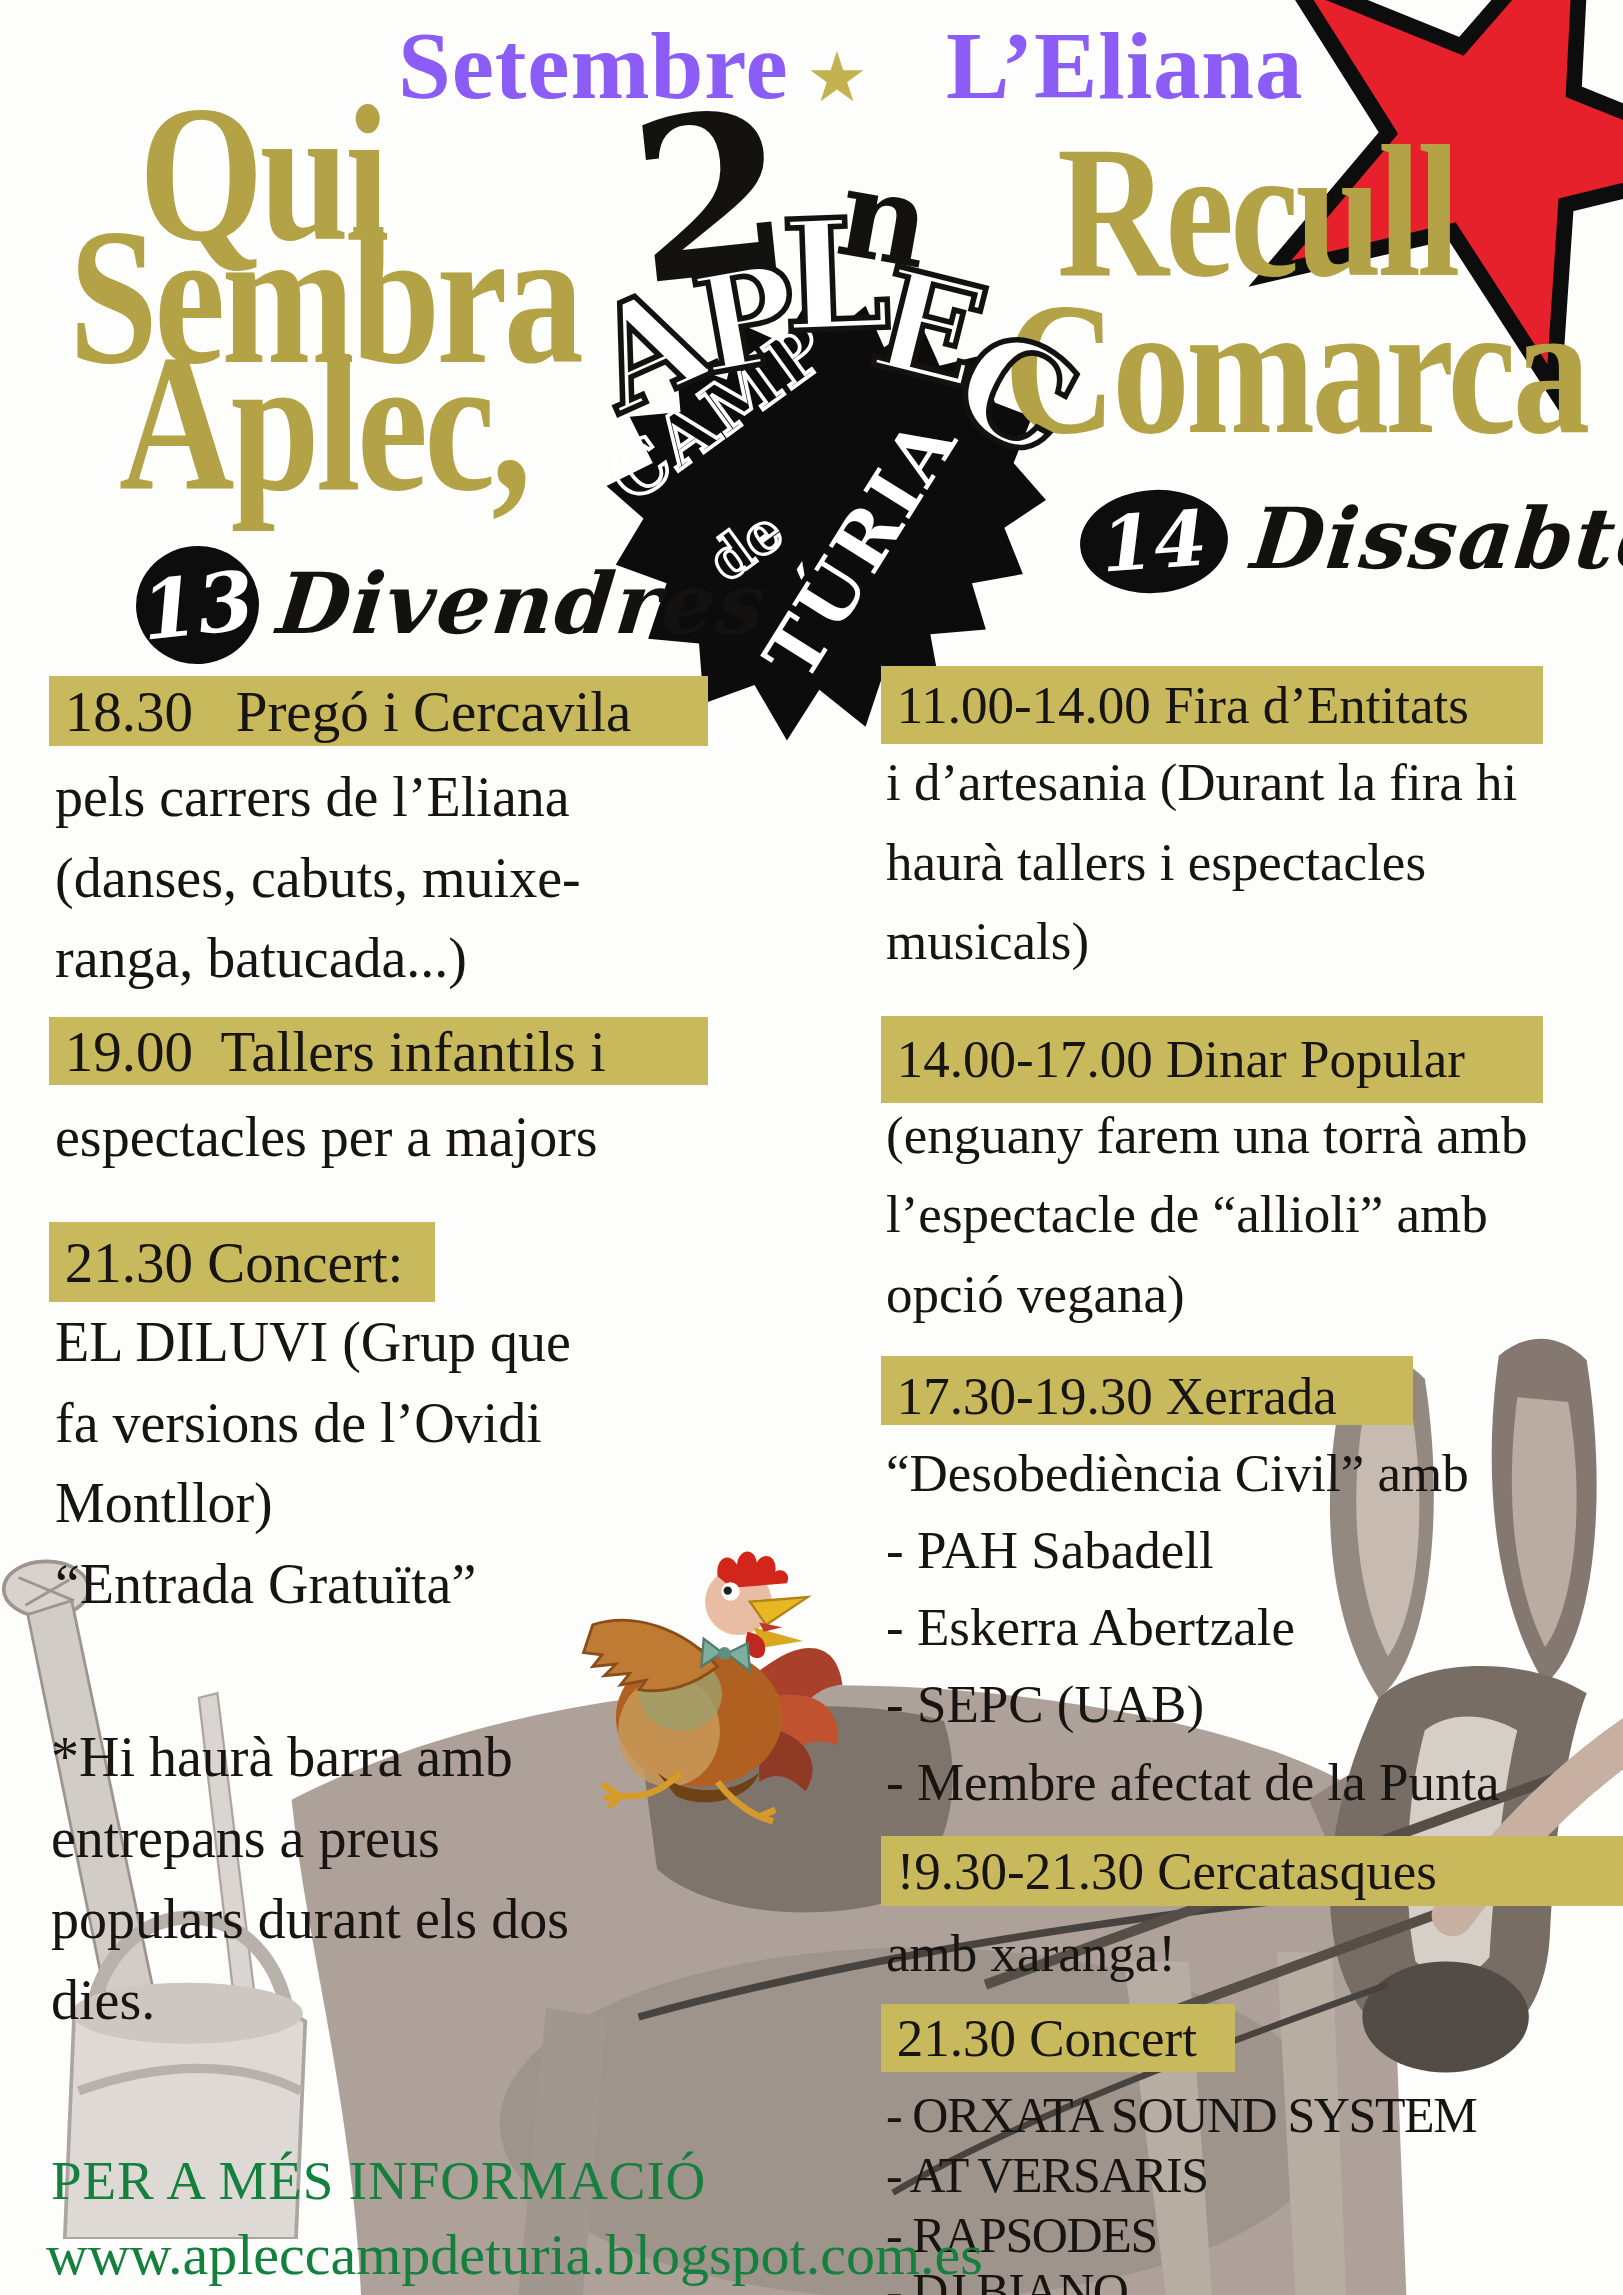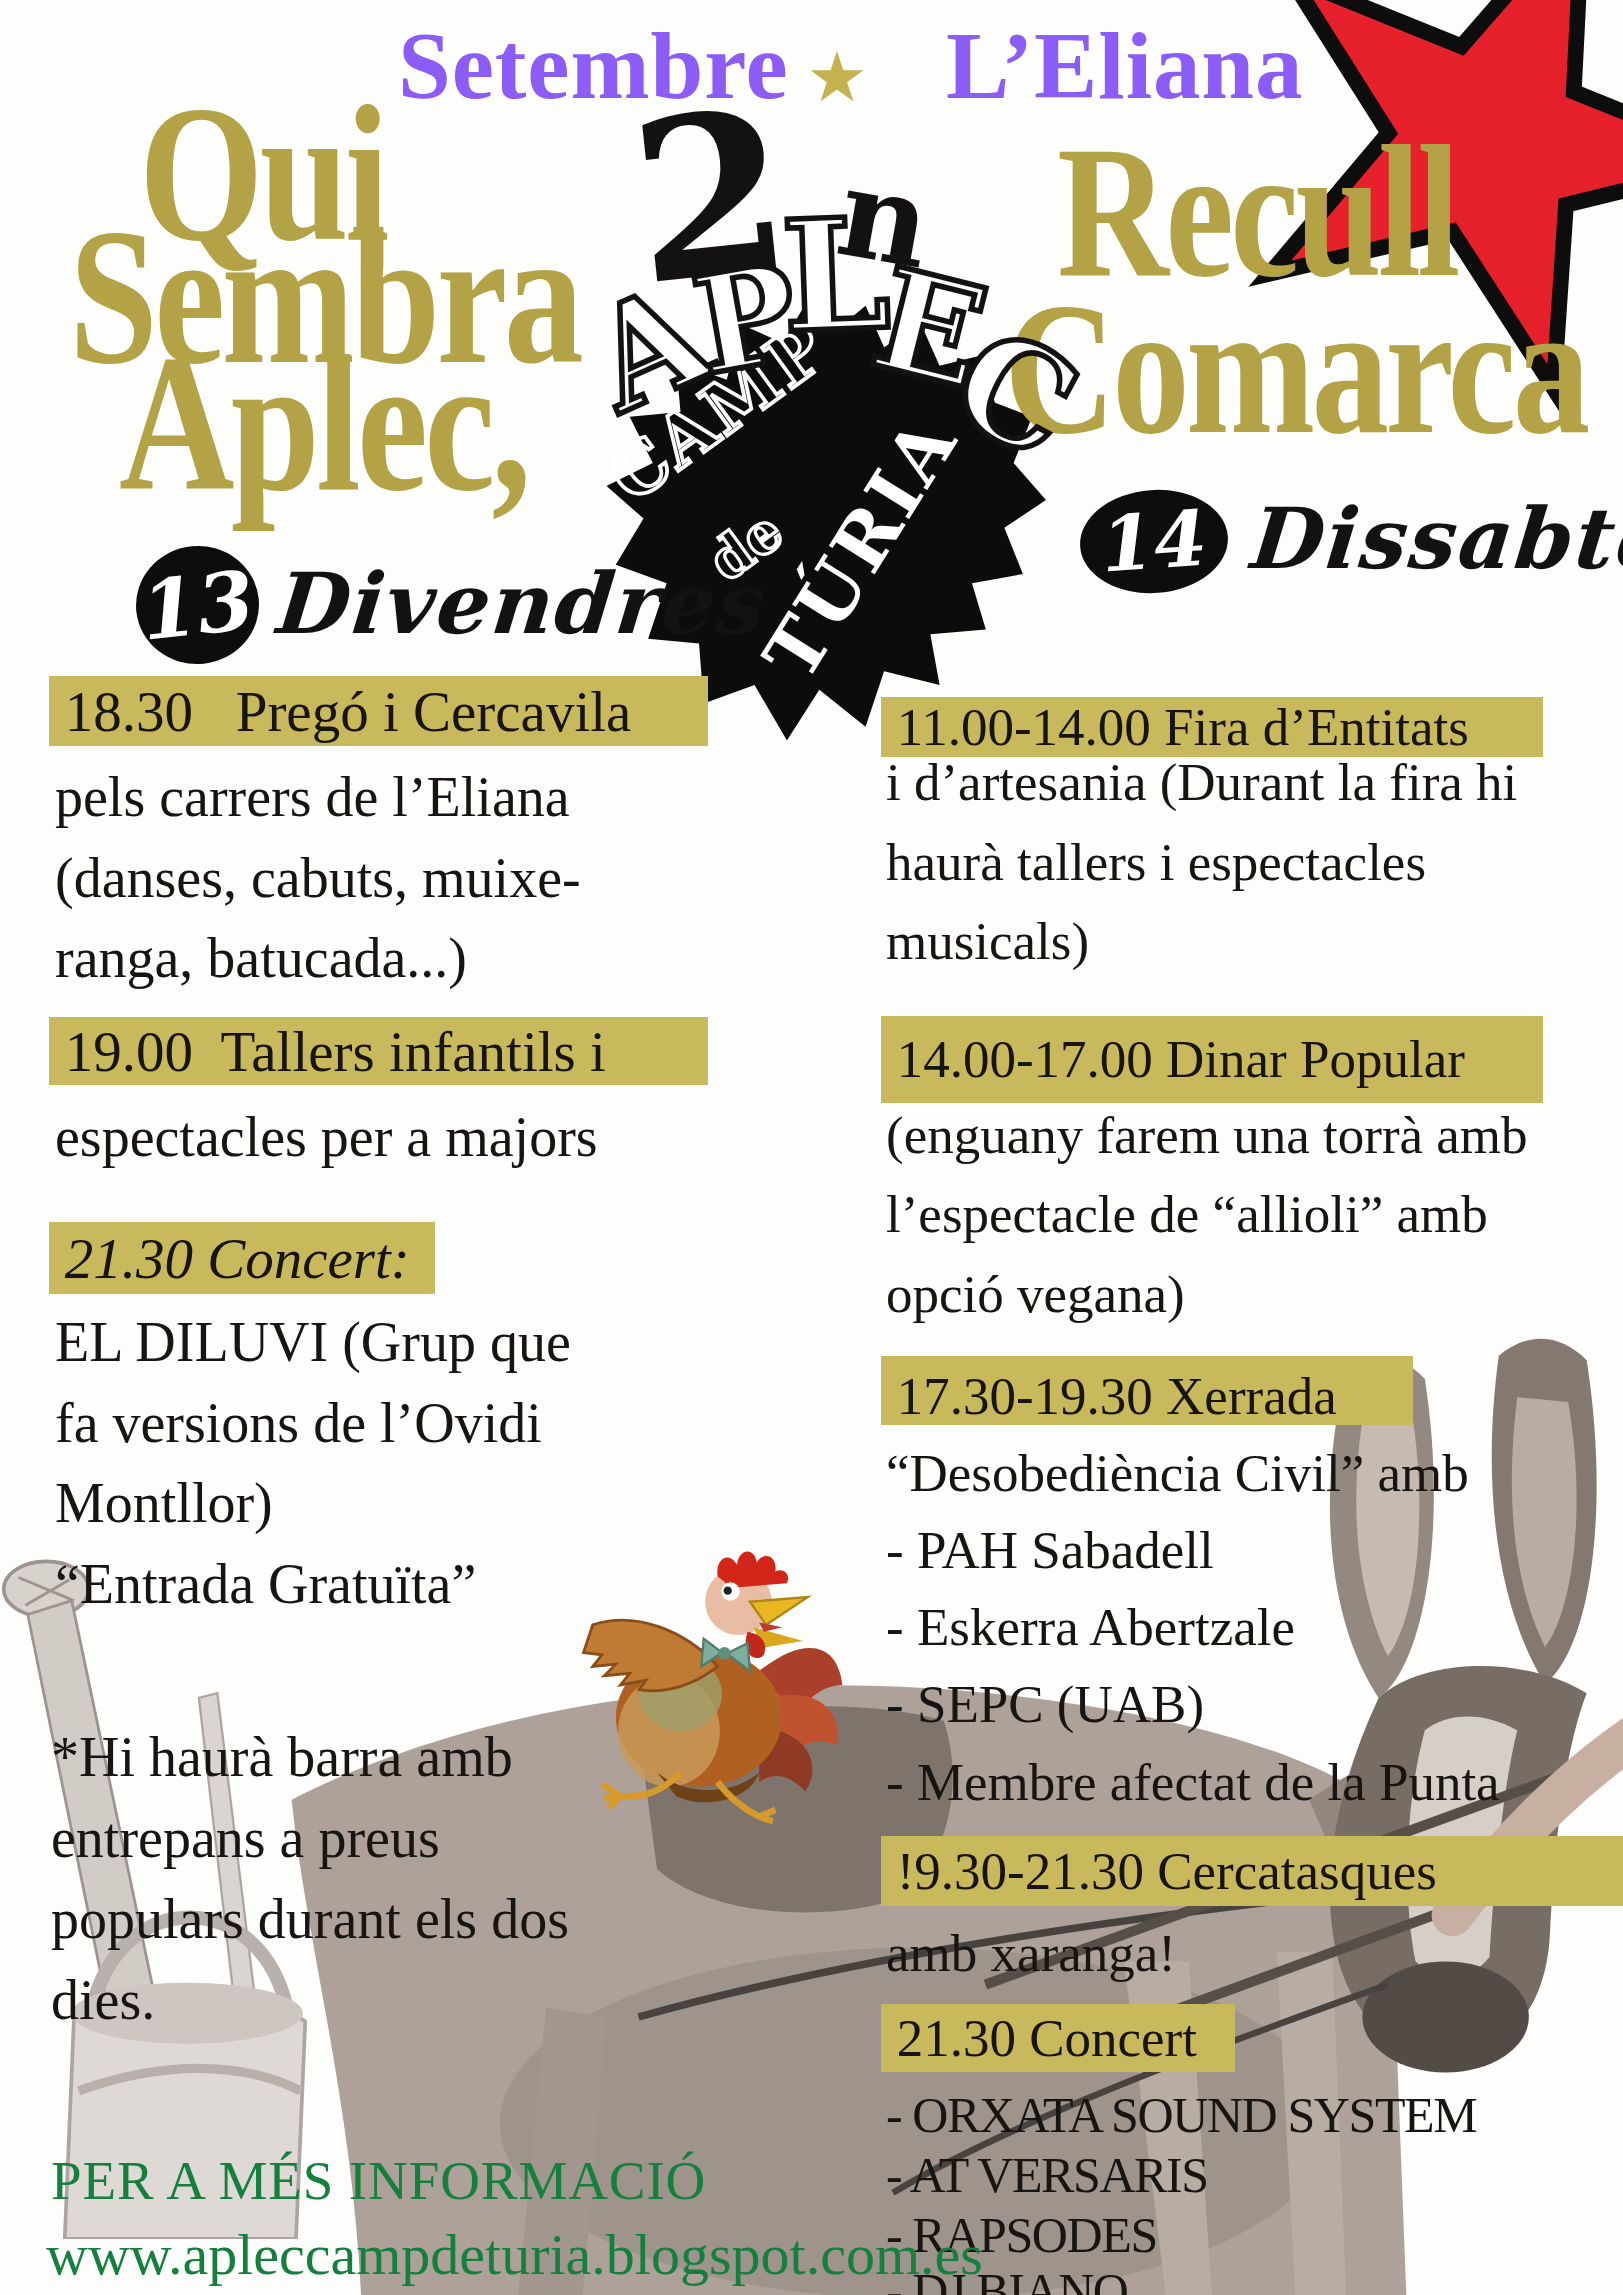--- a/index.html
+++ b/index.html
@@ -142,34 +142,34 @@
   </div>
   <div class="txt lline" style="left:55px;top:767px;">pels carrers de l’Eliana</div>
   <div class="txt lline" style="left:55px;top:848px;">(danses, cabuts, muixe-</div>
   <div class="txt lline" style="left:55px;top:928px;">ranga, batucada...)</div>
 
   <div class="bar" style="left:49px;top:1017px;width:659px;height:68px;">
     <span class="hl" style="font-size:57px;">19.00  Tallers infantils i</span>
   </div>
   <div class="txt lline" style="left:55px;top:1107px;">espectacles per a majors</div>
 
-  <div class="bar" style="left:49px;top:1222px;width:386px;height:72px;font-style:italic;">
+  <div class="bar" style="left:49px;top:1222px;width:386px;height:80px;">
     <span class="hl" style="font-size:57px;">21.30 Concert:</span>
   </div>
   <div class="txt lline" style="left:55px;top:1312px;">EL DILUVI (Grup que</div>
   <div class="txt lline" style="left:55px;top:1393px;">fa versions de l’Ovidi</div>
   <div class="txt lline" style="left:55px;top:1473px;">Montllor)</div>
   <div class="txt lline" style="left:55px;top:1554px;">“Entrada Gratuïta”</div>
 
   <div class="txt lline" style="left:51px;top:1727px;">*Hi haurà barra amb</div>
   <div class="txt lline" style="left:51px;top:1808px;">entrepans a preus</div>
   <div class="txt lline" style="left:51px;top:1889px;">populars durant els dos</div>
   <div class="txt lline" style="left:51px;top:1970px;">dies.</div>
 
-  <div class="bar" style="left:881px;top:697px;width:662px;height:60px;">
+  <div class="bar" style="left:881px;top:666px;width:662px;height:78px;">
     <span class="hl" style="font-size:53px;">11.00-14.00 Fira d’Entitats</span>
   </div>
   <div class="txt rline" style="left:886px;top:753px;">i d’artesania (Durant la fira hi</div>
   <div class="txt rline" style="left:886px;top:833px;">haurà tallers i espectacles</div>
   <div class="txt rline" style="left:886px;top:912px;">musicals)</div>
 
   <div class="bar" style="left:881px;top:1016px;width:662px;height:87px;">
     <span class="hl" style="font-size:53px;">14.00-17.00 Dinar Popular</span>
   </div>
   <div class="txt rline" style="left:886px;top:1106px;">(enguany farem una torrà amb</div>

